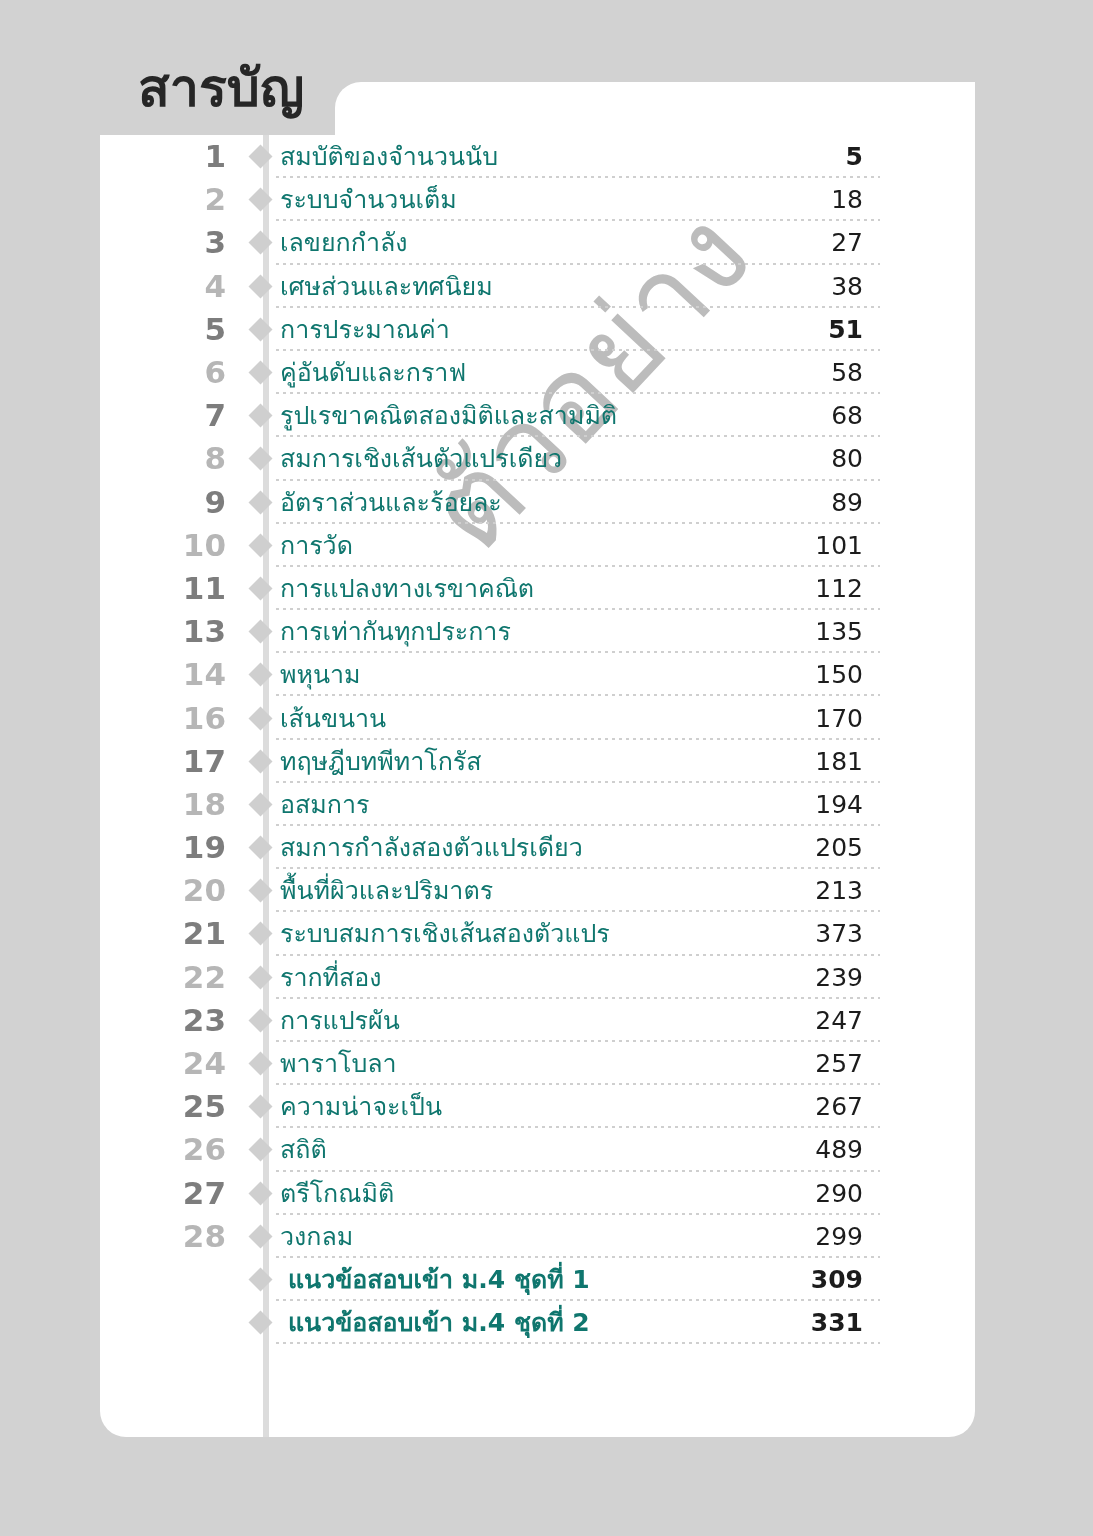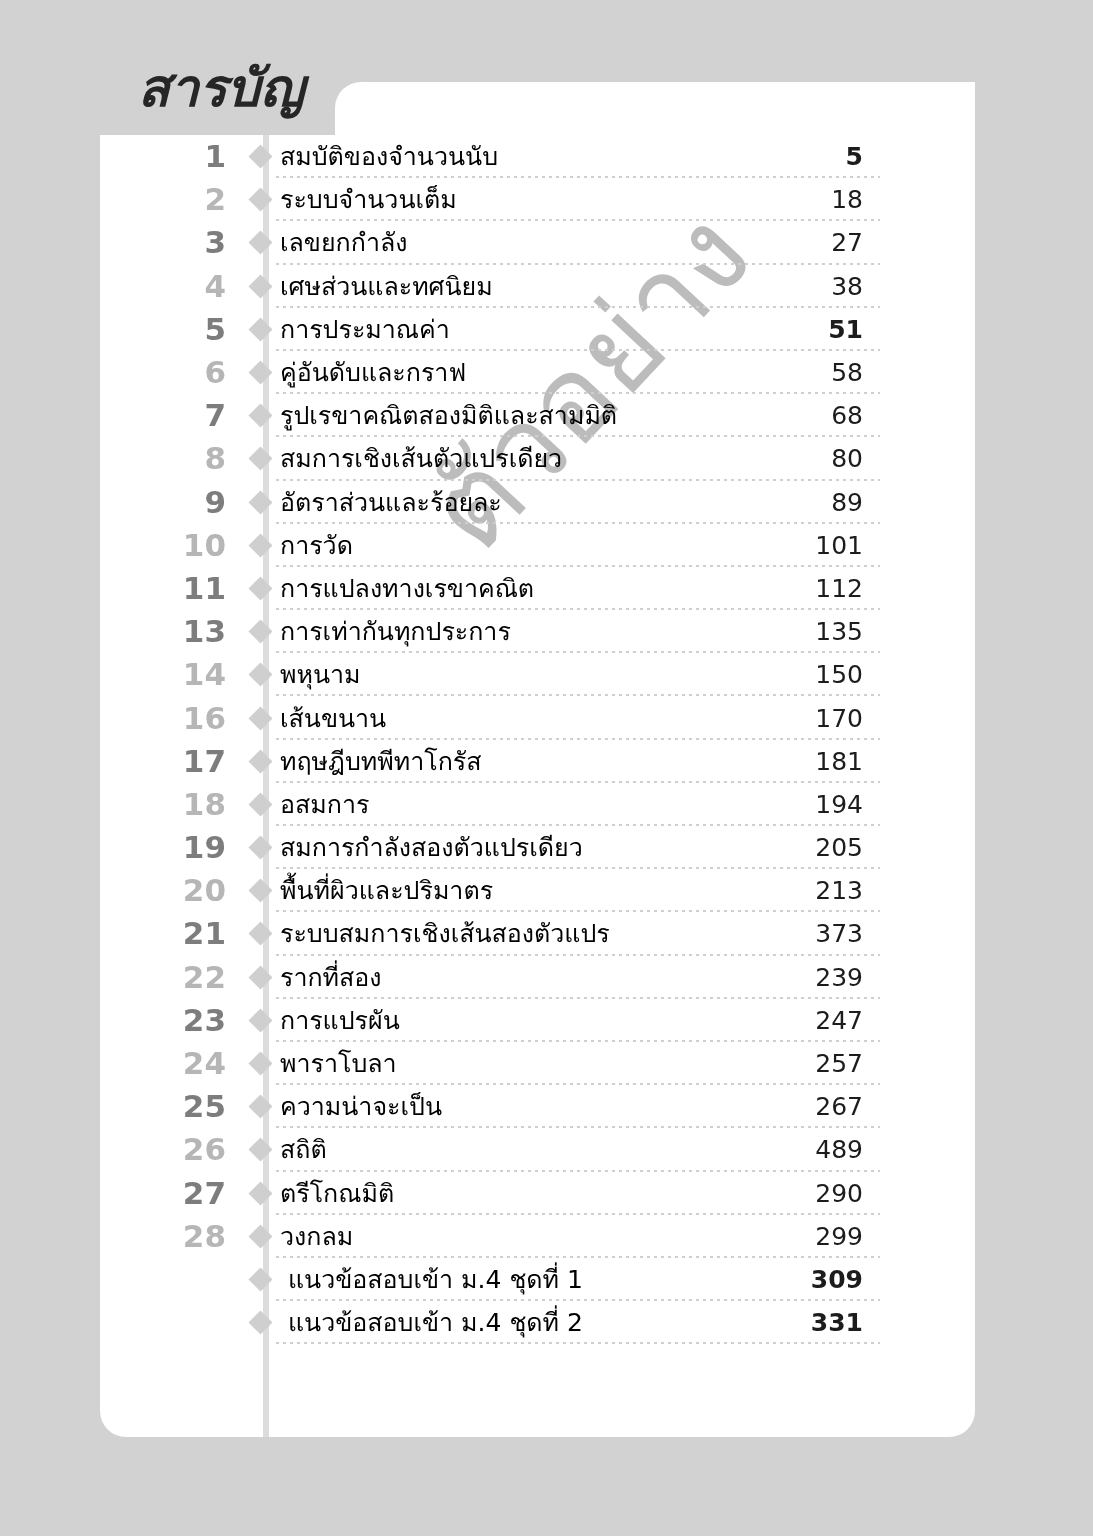--- a/index.html
+++ b/index.html
@@ -61,21 +61,20 @@
     position: absolute;
     left: 138px;
     top: 62px;
     font-size: 52px;
     font-weight: bold;
     color: #262626;
     letter-spacing: 0px;
     line-height: 1;
     white-space: nowrap;
     z-index: 6;
-    font-style: italic;
   }
 
   
   #toc-body {
     position: absolute;
     left: 100px;
     top: 135px;
     width: 875px;
     height: 1302px;
     z-index: 4;
@@ -132,26 +131,26 @@
     width: 17px;
     height: 17px;
     margin-top: -8.5px;
     background: #cfcfcf;
     transform: rotate(45deg);
   }
 
   .row-title {
     margin-left: 32px;
     font-size: 25px;
-    color: #000000;
+    color: #0f766e;
     line-height: 1;
     white-space: nowrap;
     font-family: "DejaVu Sans", "Liberation Sans", sans-serif;
   }
-  .row-title.bold { font-weight: normal; margin-left: 40px; }
+  .row-title.bold { font-weight: bold; margin-left: 40px; }
 
   .row-page {
     position: absolute;
     right: 112px;
     font-size: 25px;
     color: #1c1c1c;
     line-height: 1;
     text-align: right;
     min-width: 60px;
   }

